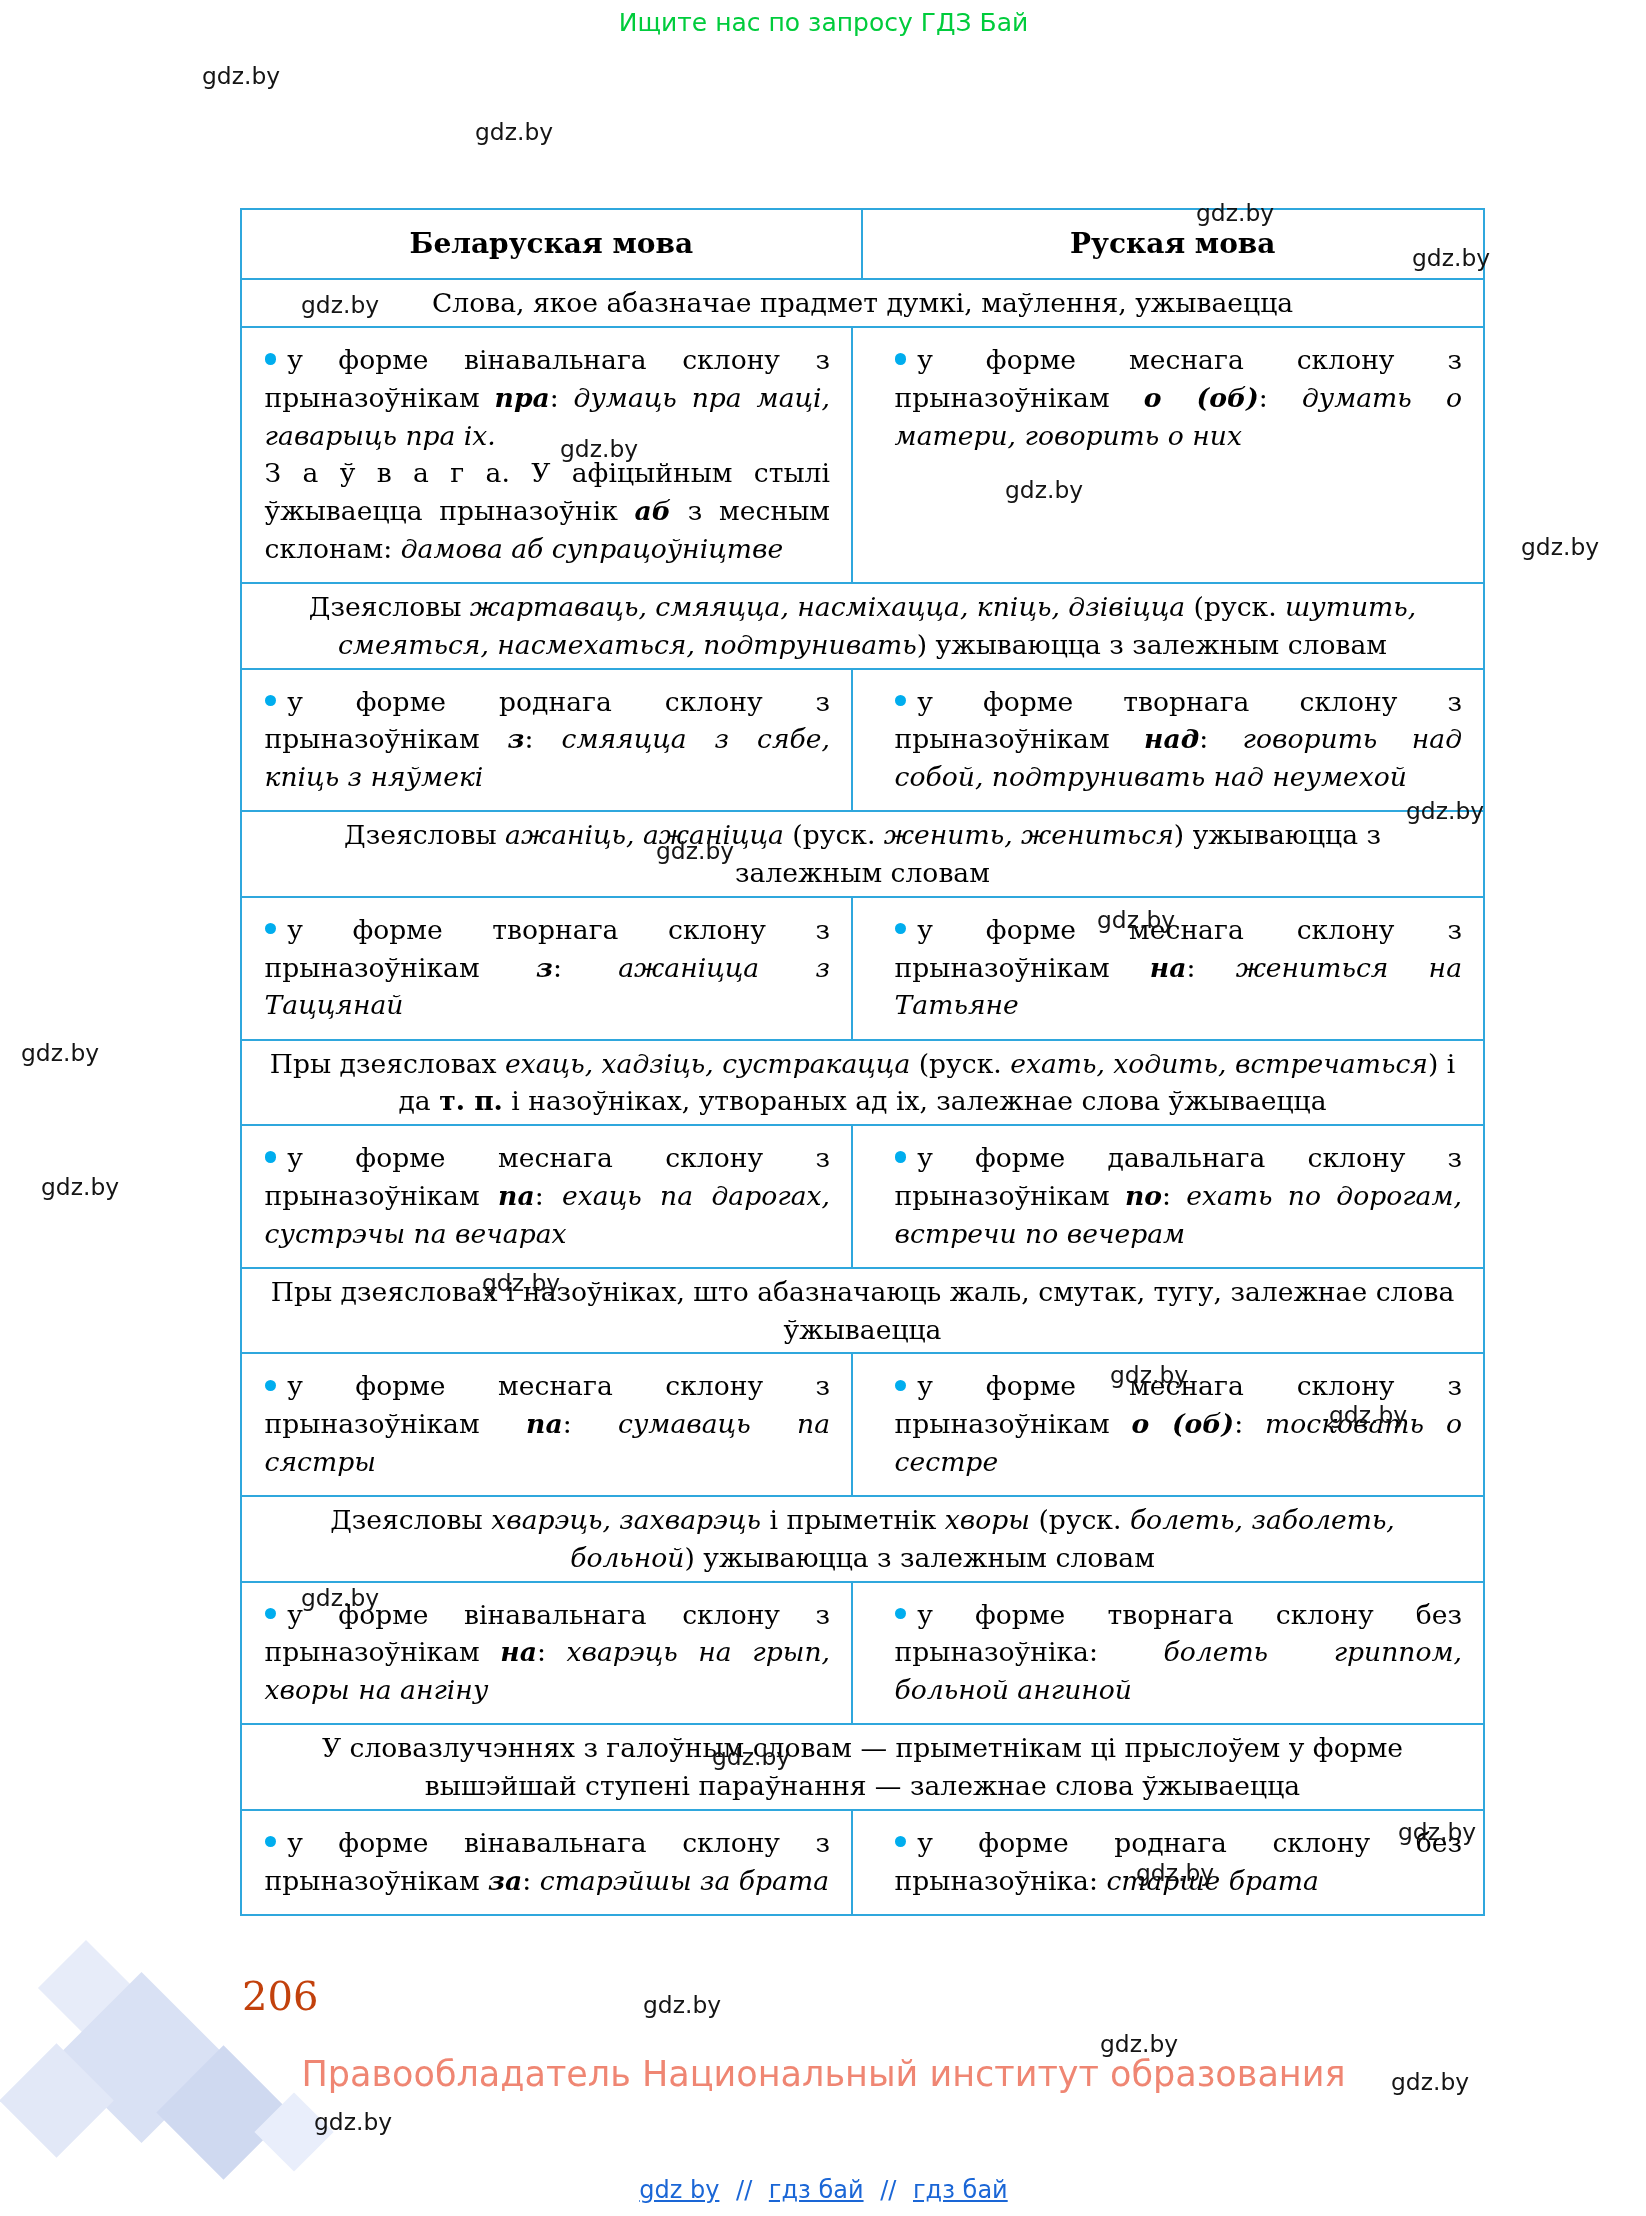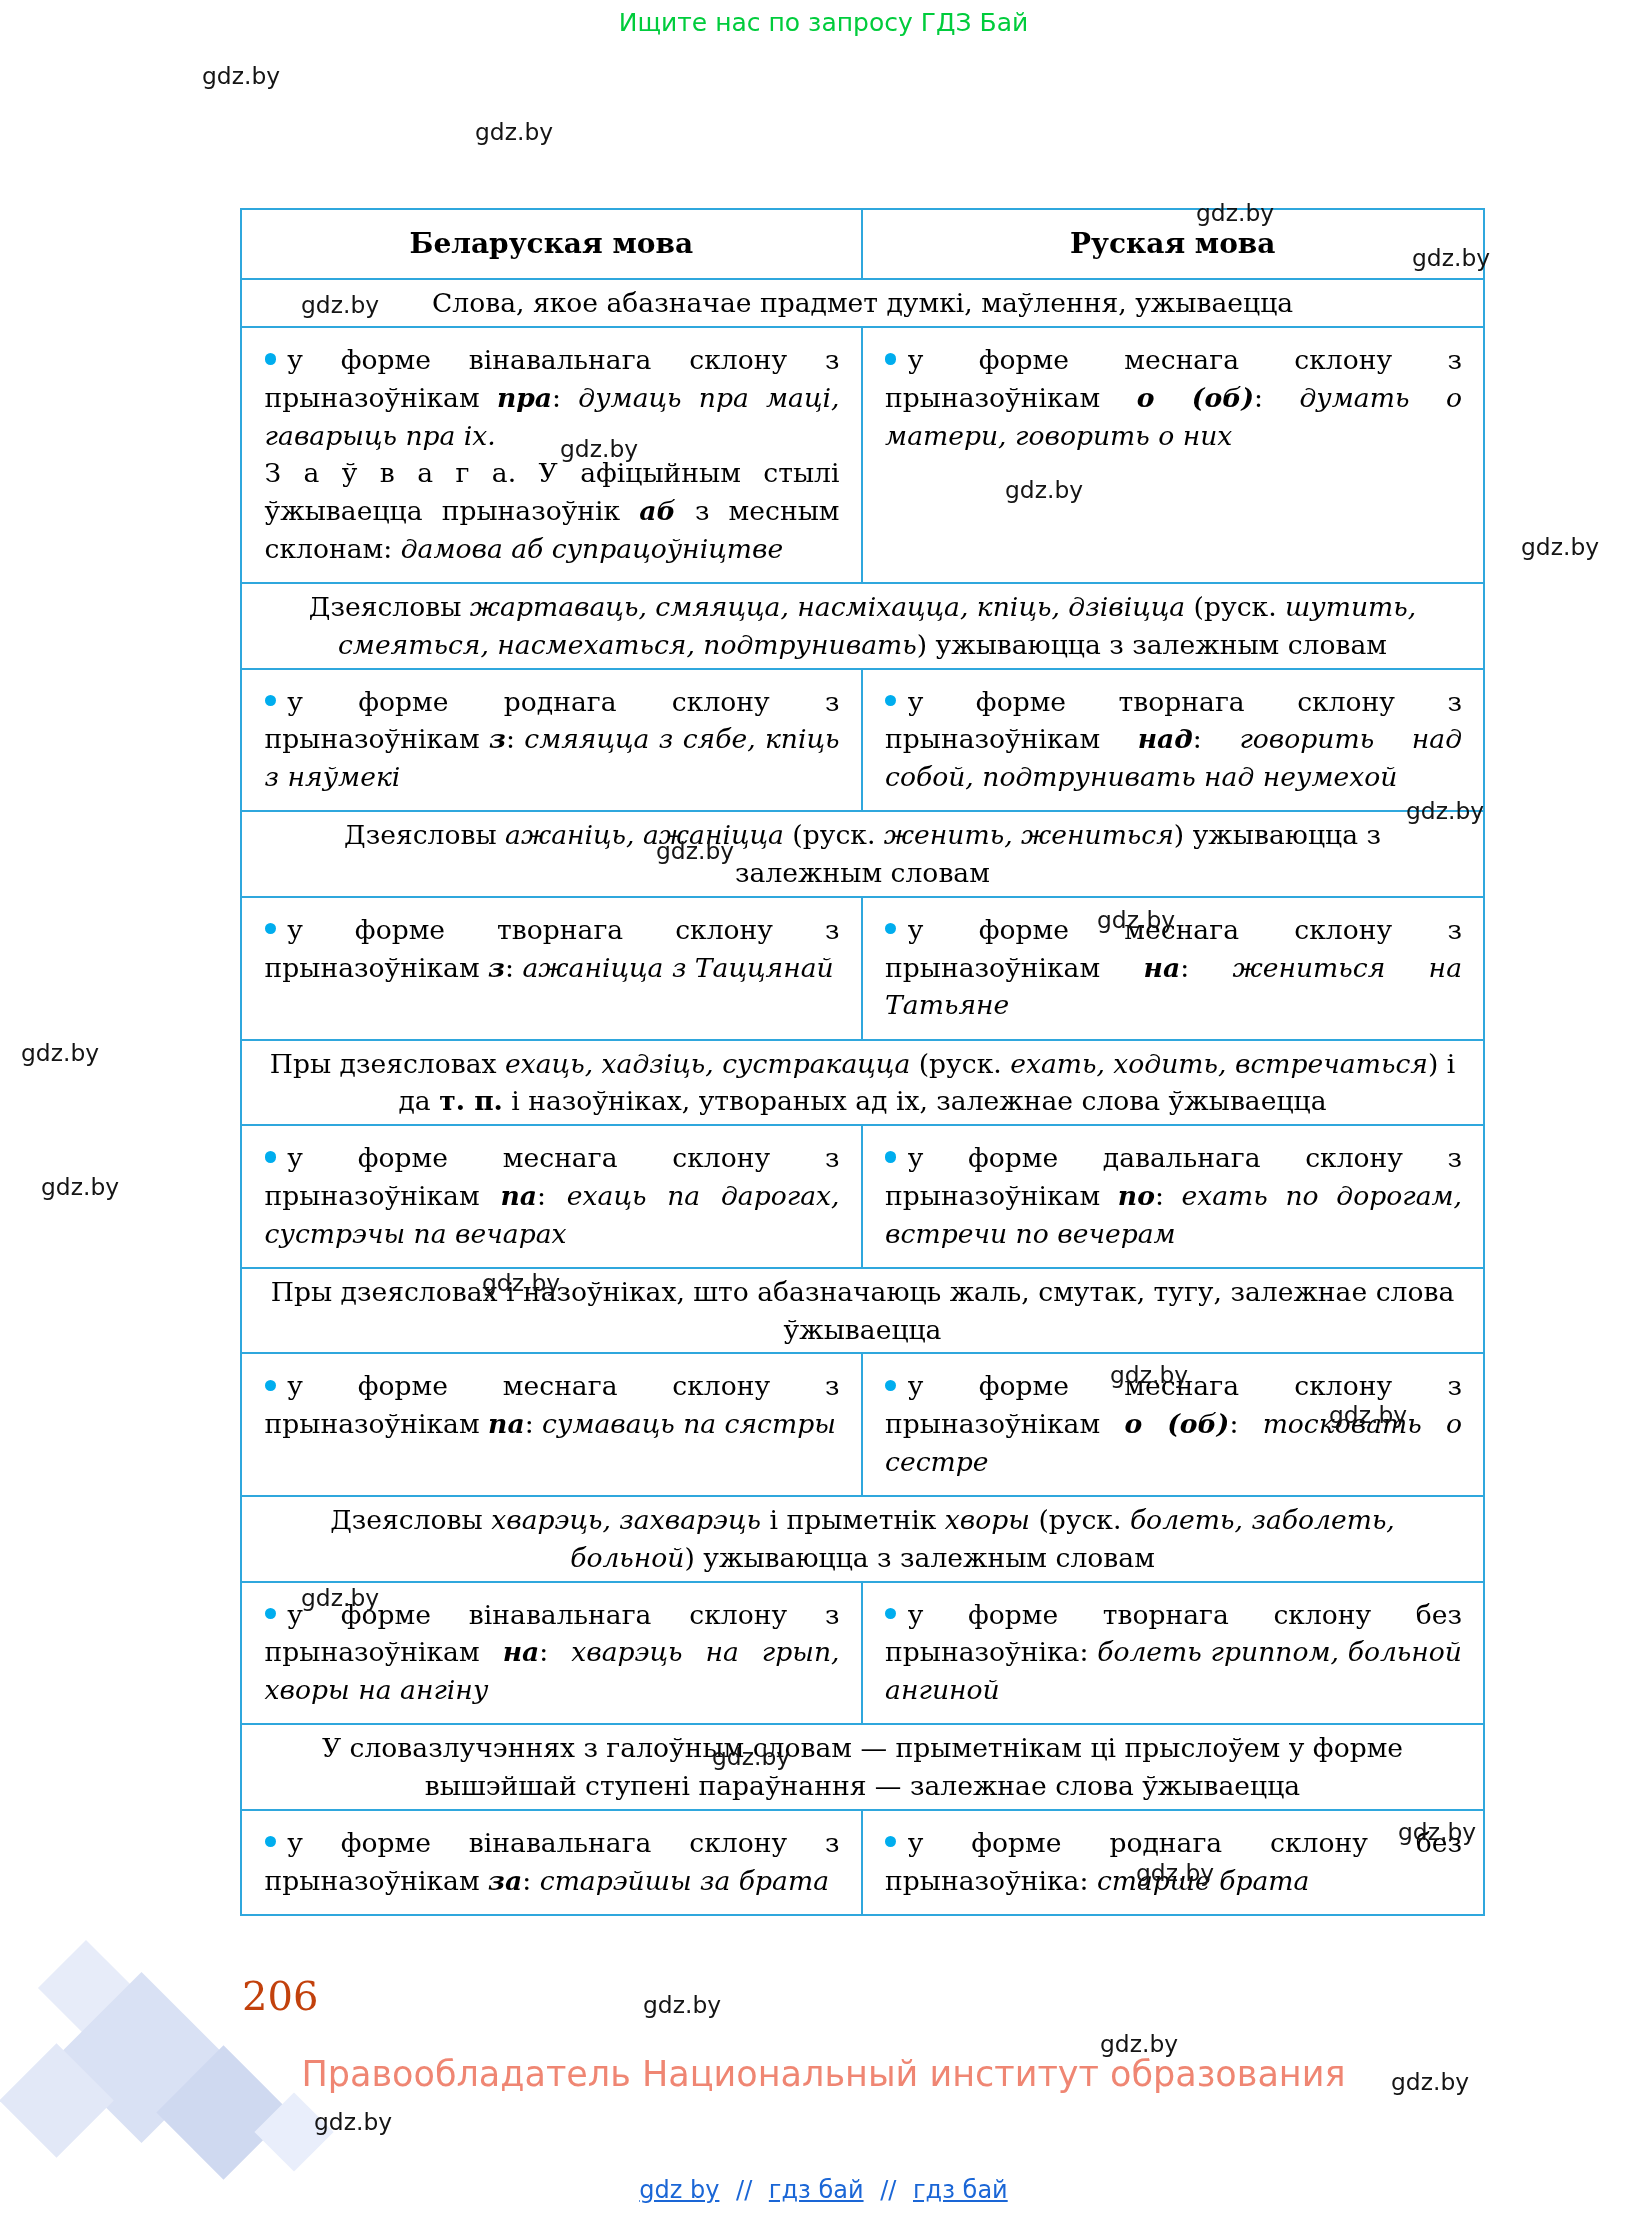--- a/index.html
+++ b/index.html
@@ -23,21 +23,21 @@
   .table-wrap {
     position: absolute; left: 240px; top: 208px; width: 1245px;
     border: 2.4px solid var(--table-border, #2fa7dd);
     background: #fff;
   }
   .t-header { display: flex; font-weight: bold; font-size: 28px; line-height: 1.3; }
   .t-header .h-cell { width: 50%; text-align: center; padding: 16px 21px; }
   .t-header .h-cell:first-child { border-right: 2.4px solid var(--table-border, #2fa7dd); }
   .t-row { border-top: 2.4px solid var(--table-border, #2fa7dd); font-size: 26.6px; line-height: 1.42; }
   .t-span { text-align: center; padding: 4px 27px; }
-  .t-split { display: flex; align-items: stretch; }
+  .t-split { display: flex; align-items: stretch; gap: 19px; }
   .t-cell { width: 50%; padding: 13px 21px 14.5px 22.6px; text-align: justify; }
   .t-cell:first-child { border-right: 2.4px solid var(--table-border, #2fa7dd); }
   .para { margin: 0; }
   .bullet {
     display: inline-block; width: 11.3px; height: 11.3px; border-radius: 50%;
     background: var(--bullet, #00adee);
     margin-right: 11.3px; vertical-align: middle; position: relative; top: -3.2px;
   }
   .s-n { font-style: normal; }
   .s-i { font-style: italic; }

